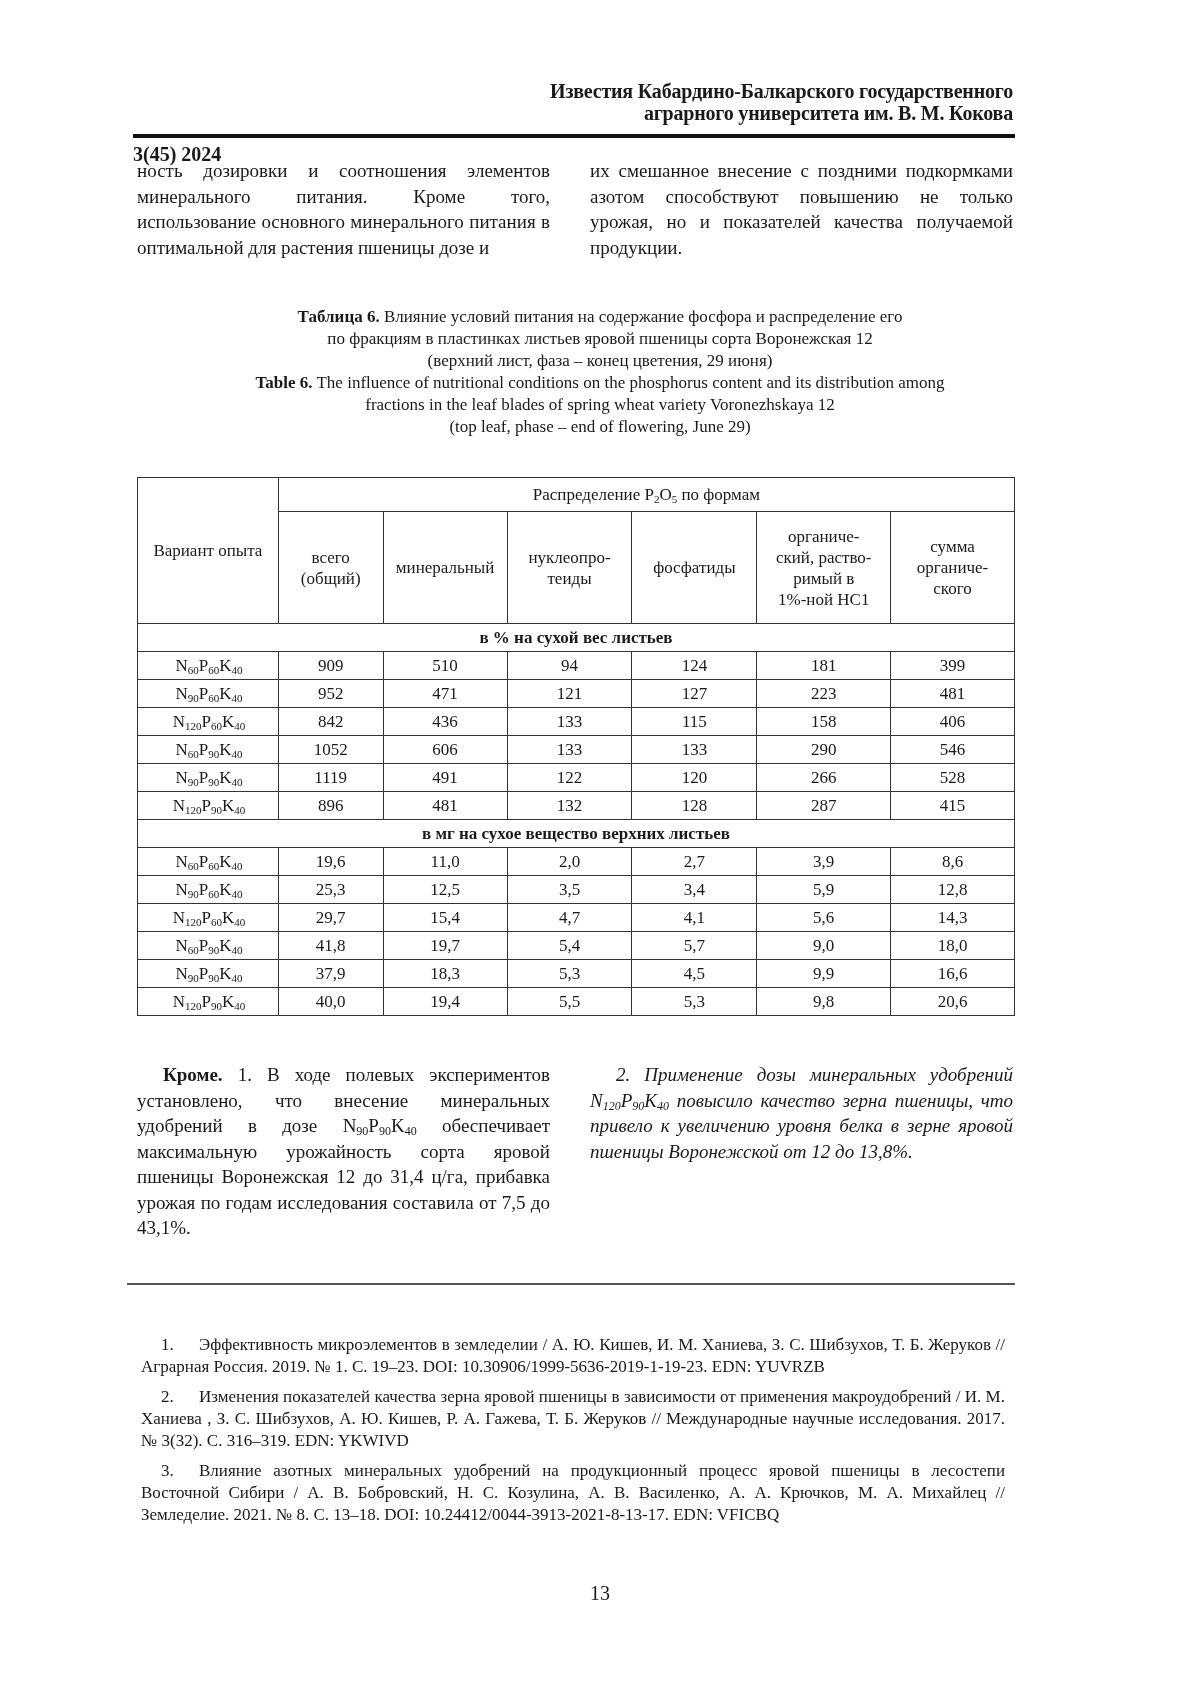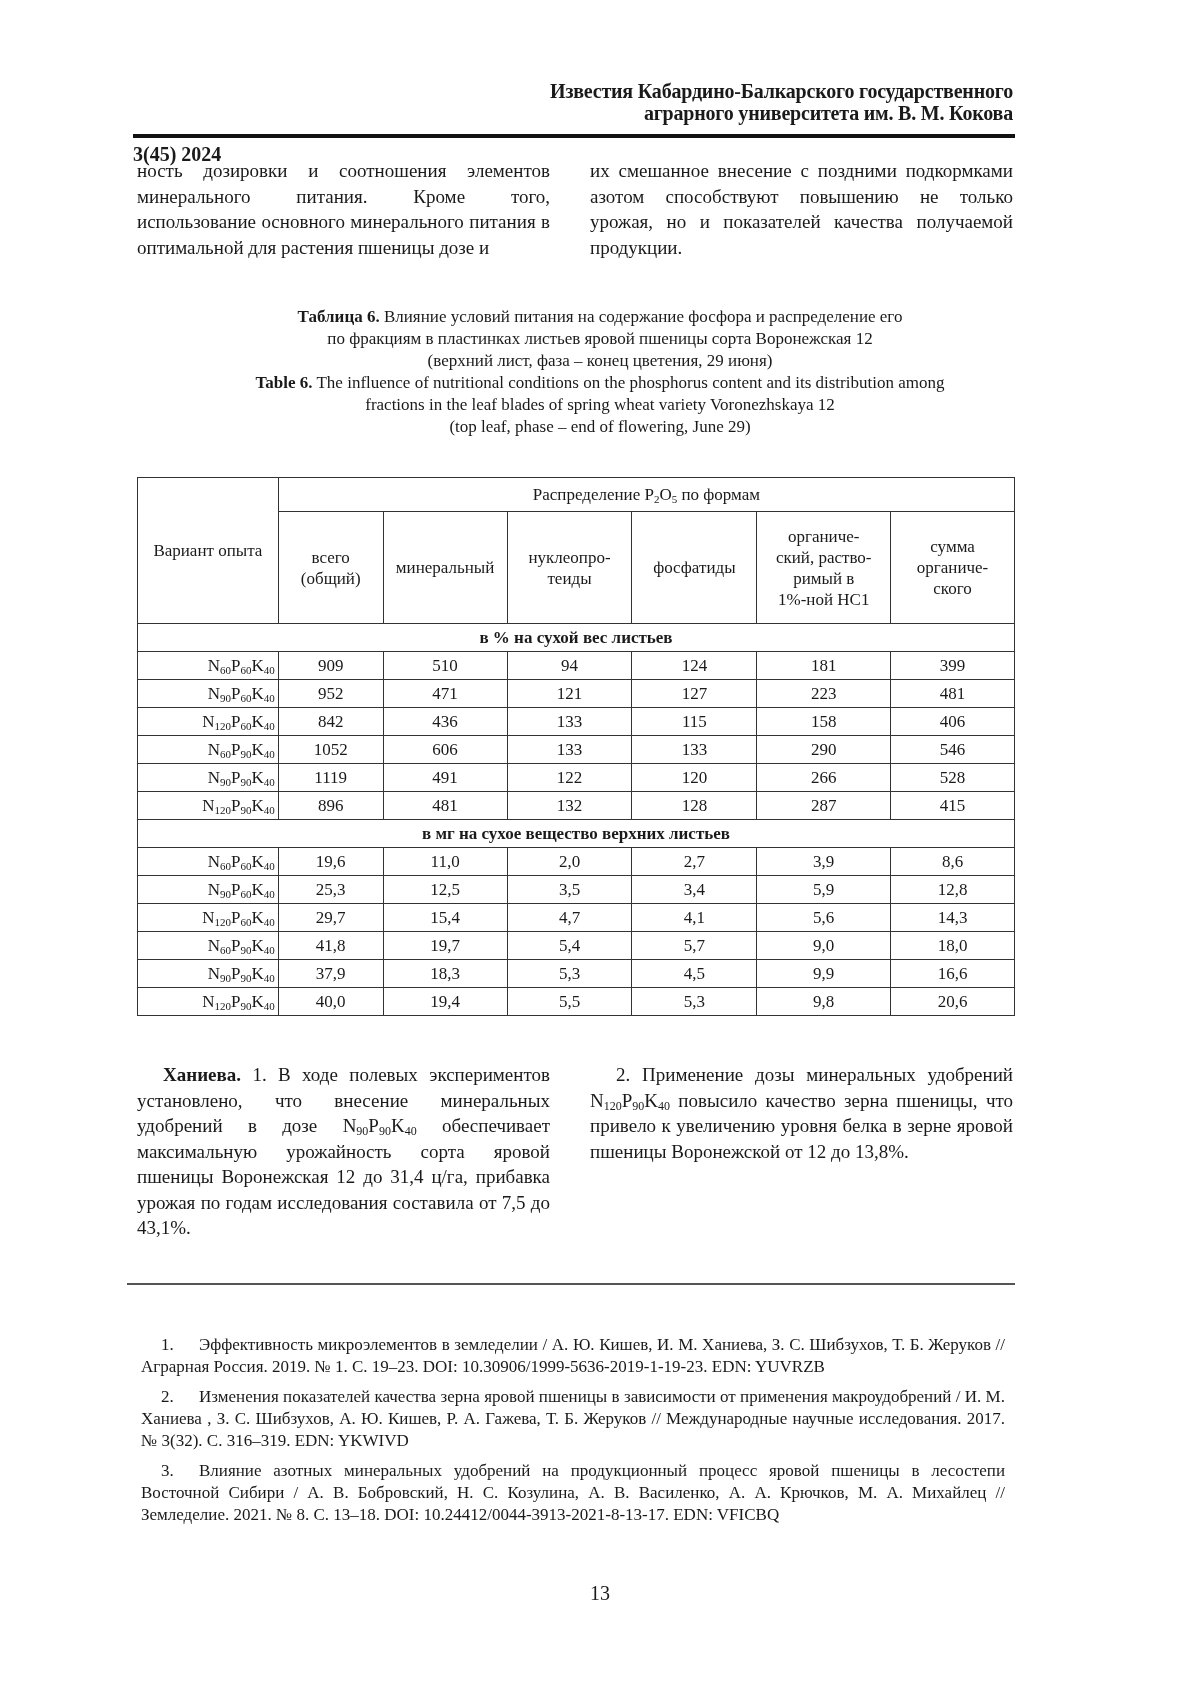--- a/index.html
+++ b/index.html
@@ -16,29 +16,29 @@
   .col p { margin: 0; }
   .col-left-top { left: 137px; top: 158px; width: 413px; }
   .col-right-top { left: 590px; top: 158px; width: 423px; }
 
   .caption { position: absolute; left: 120px; top: 306px; width: 960px; text-align: center; font-size: 17px; line-height: 22px; }
   .caption .line { display: block; white-space: nowrap; }
   .caption b { font-weight: bold; }
 
   table.data { position: absolute; left: 137px; top: 477px; width: 878px; border-collapse: collapse; font-size: 17px; }
   table.data td, table.data th { border: 1.3px solid #333; text-align: center; vertical-align: middle; font-weight: normal; padding: 0 3px; line-height: 21px; }
-  table.data .variant { text-align: right; padding-left: 5px; white-space: nowrap; }
+  table.data .variant { text-align: center; padding-left: 5px; white-space: nowrap; }
   table.data tr.row td { height: 27px; }
   table.data tr.section td { height: 27px; font-weight: bold; }
   table.data sub { font-size: 11px; vertical-align: -3px; line-height: 0; }
   .h-top { height: 34px; }
   .h-sub { height: 112px; }
 
   .concl-left { left: 137px; top: 1062px; width: 413px; font-size: 19px; line-height: 25.5px; }
-  .concl-right { left: 590px; top: 1062px; width: 423px; font-size: 19px; line-height: 25.5px; }
+  .concl-right { left: 590px; top: 1062px; width: 423px; font-size: 19px; line-height: 25.5px; font-style: italic; }
   .indent { text-indent: 26px; }
   .concl-left b { font-weight: bold; }
   .concl-left sub, .concl-right sub { font-size: 12px; vertical-align: -3px; line-height: 0; }
 
   .refs-rule { position: absolute; left: 127px; top: 1283px; width: 888px; height: 2px; background: #555; }
   .refs-title { position: absolute; left: 120px; top: 1304px; width: 960px; text-align: center; font-weight: bold; font-size: 17px; }
   .refs { position: absolute; left: 133px; top: 1326px; width: 880px; font-size: 17px; line-height: 22px; text-align: justify; }
   .refs .ref { text-indent: 20px; margin: 8px; }
   .refs .num { display: inline-block; width: 38px; text-indent: 0; }
 
@@ -208,21 +208,21 @@
           <td>19,4</td>
           <td>5,5</td>
           <td>5,3</td>
           <td>9,8</td>
           <td>20,6</td>
         </tr>
       </tbody>
   </table>
 
   <div class="col concl-left">
-    <p class="indent"><b>Ханиева.</b><span> 1. В ходе полевых экспериментов установлено, что внесение минеральных удобрений в дозе N</span><sub>90</sub>P<sub>90</sub>K<sub>40</sub><span> обеспечивает максимальную урожайность сорта яровой пшеницы Воронежская 12 до 31,4 ц/га, прибавка урожая по годам исследования составила от 7,5 до 43,1%.</span></p>
+    <p class="indent"><b>Кроме.</b><span> 1. В ходе полевых экспериментов установлено, что внесение минеральных удобрений в дозе N</span><sub>90</sub>P<sub>90</sub>K<sub>40</sub><span> обеспечивает максимальную урожайность сорта яровой пшеницы Воронежская 12 до 31,4 ц/га, прибавка урожая по годам исследования составила от 7,5 до 43,1%.</span></p>
   </div>
   <div class="col concl-right">
     <p class="indent"><span>2. Применение дозы минеральных удобрений N</span><sub>120</sub>P<sub>90</sub>K<sub>40</sub><span> повысило качество зерна пшеницы, что привело к увеличению уровня белка в зерне яровой пшеницы Воронежской от 12 до 13,8%.</span></p>
   </div>
 
   <div class="refs-rule"></div>
   <div class="refs">
     <p class="ref"><span class="num">1.</span><span>Эффективность микроэлементов в земледелии / А. Ю. Кишев, И. М. Ханиева, З. С. Шибзухов, Т. Б. Жеруков // Аграрная Россия. 2019. № 1. С. 19–23. DOI: 10.30906/1999-5636-2019-1-19-23. EDN: YUVRZB</span></p>
     <p class="ref"><span class="num">2.</span><span>Изменения показателей качества зерна яровой пшеницы в зависимости от применения макроудобрений / И. М. Ханиева , З. С. Шибзухов, А. Ю. Кишев, Р. А. Гажева, Т. Б. Жеруков // Международные научные исследования. 2017. № 3(32). С. 316–319. EDN: YKWIVD</span></p>
     <p class="ref"><span class="num">3.</span><span>Влияние азотных минеральных удобрений на продукционный процесс яровой пшеницы в лесостепи Восточной Сибири / А. В. Бобровский, Н. С. Козулина, А. В. Василенко, А. А. Крючков, М. А. Михайлец // Земледелие. 2021. № 8. С. 13–18. DOI: 10.24412/0044-3913-2021-8-13-17. EDN: VFICBQ</span></p>

